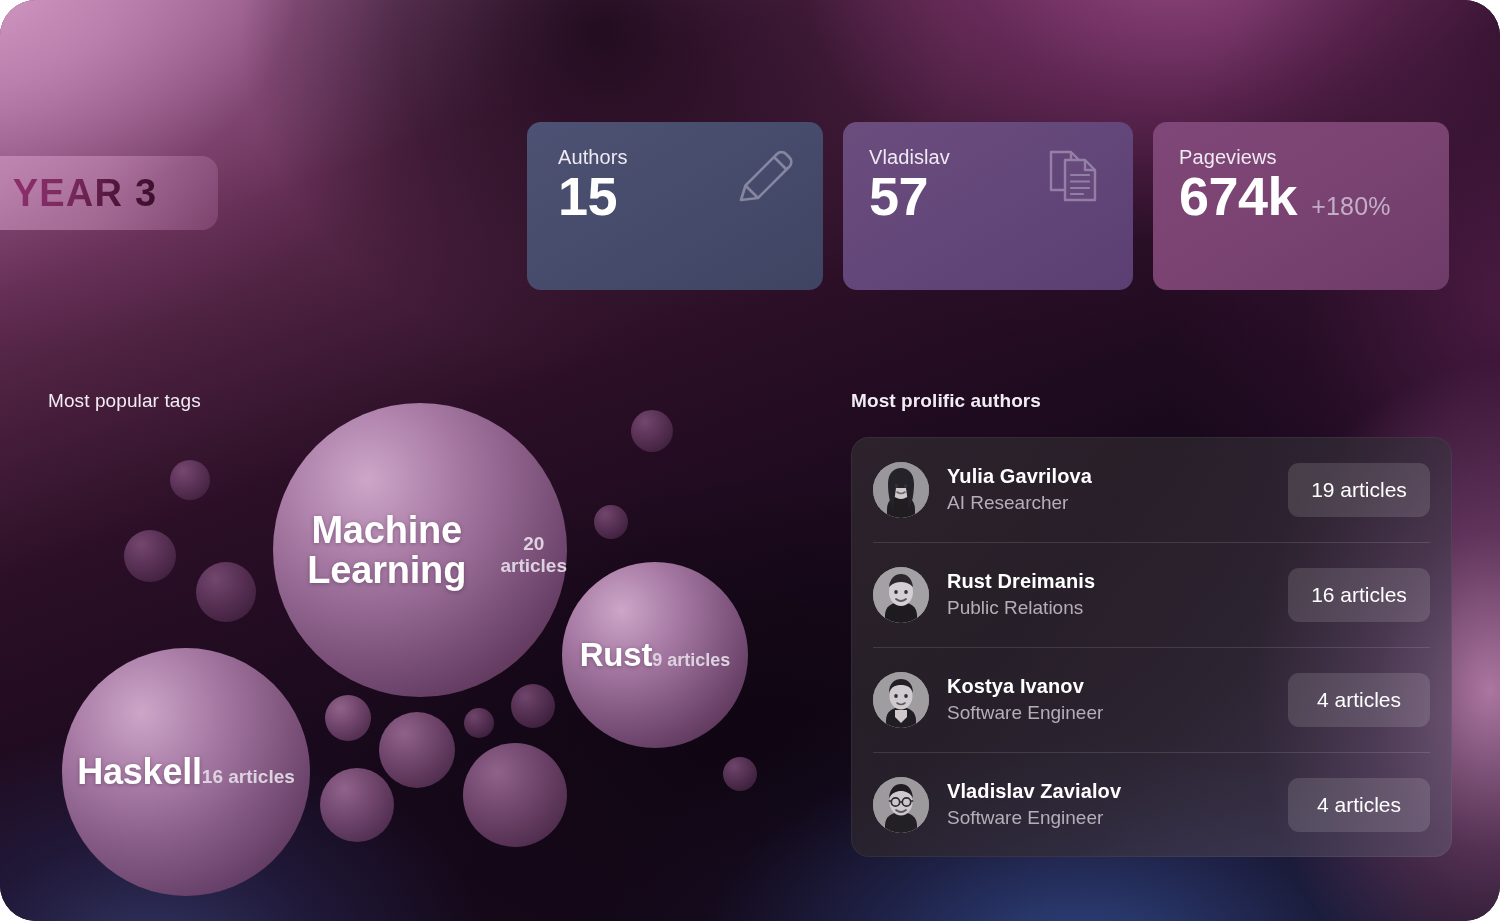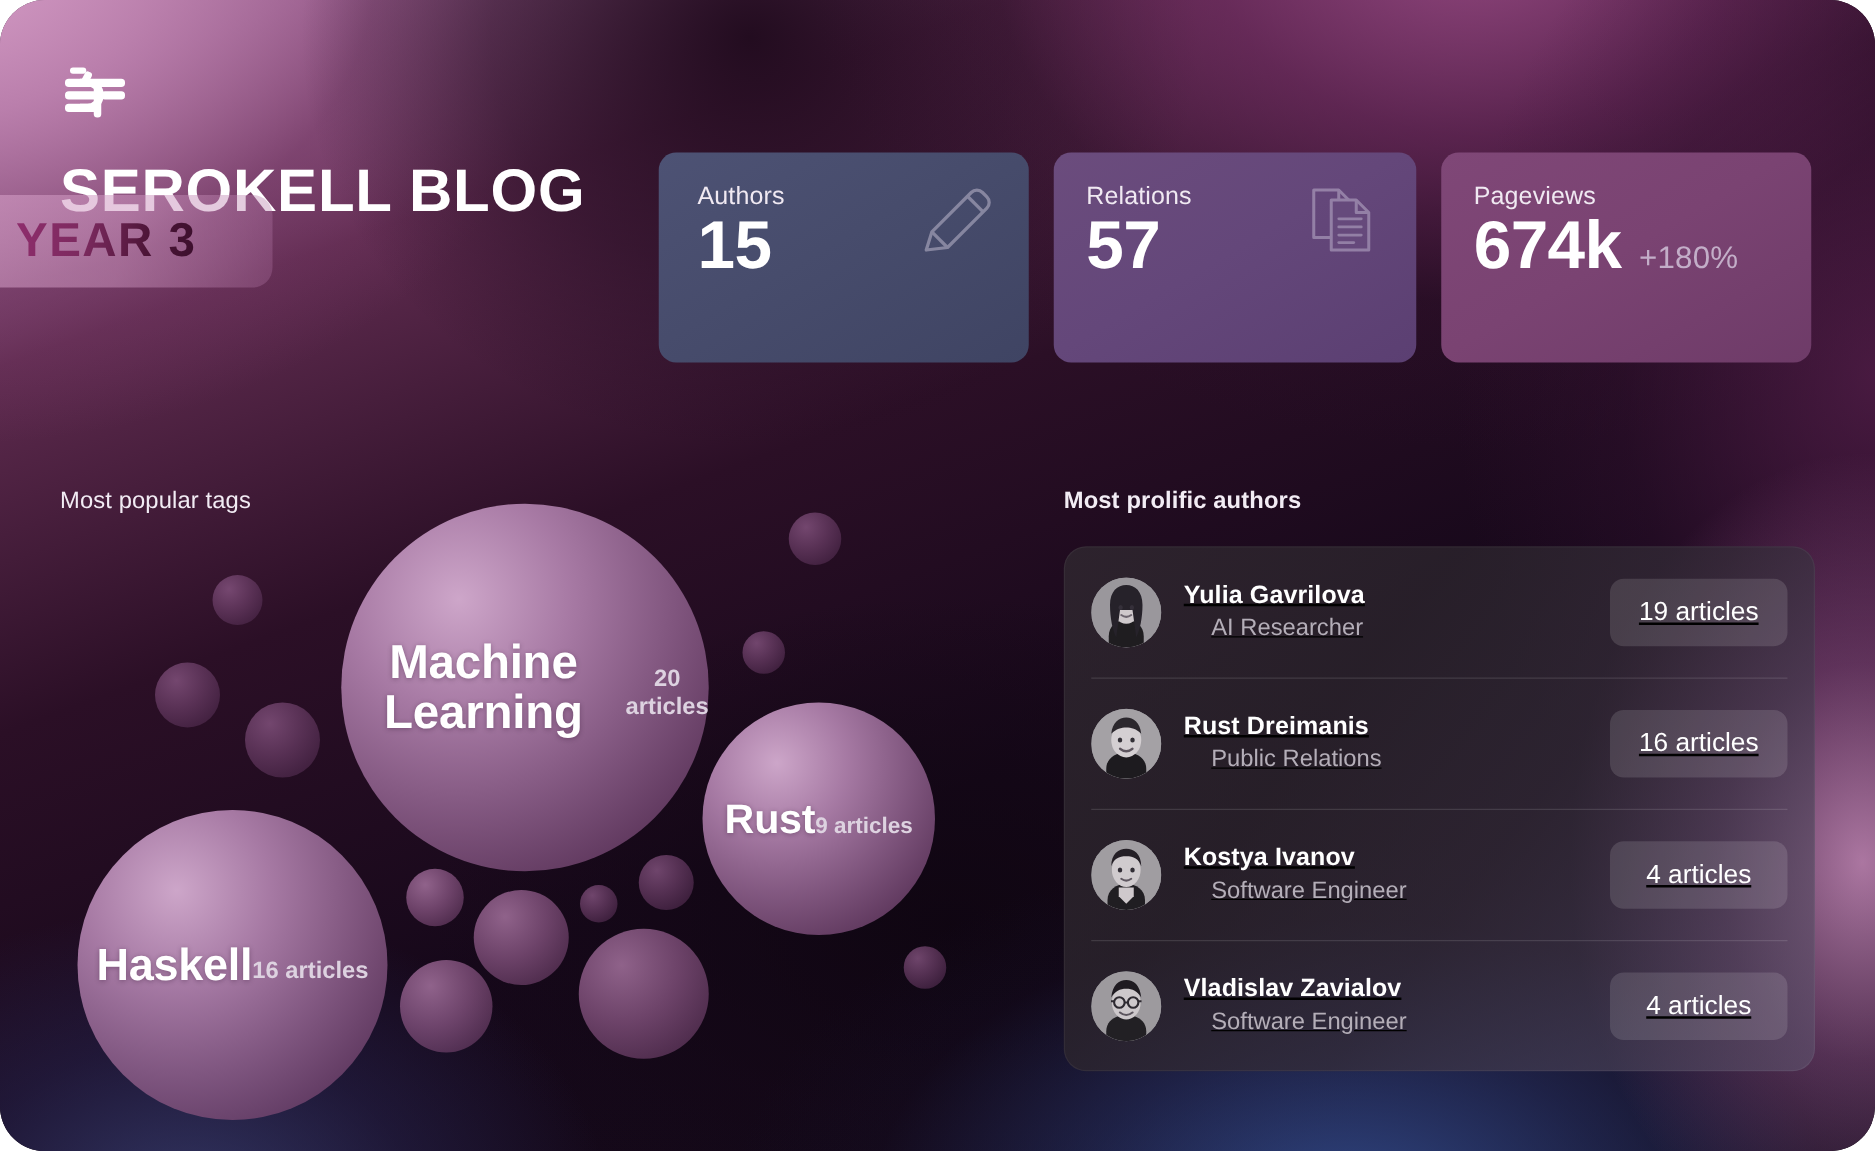--- a/index.html
+++ b/index.html
@@ -254,21 +254,20 @@
     padding: 0 22px;
     box-sizing: border-box;
     overflow: hidden;
   }
   .author-row {
     position: relative;
     height: 105px;
     display: flex;
     align-items: center;
     gap: 18px;
-    text-decoration: underline;
   }
   .author-row + .author-row::before {
     content: "";
     position: absolute;
     left: 0;
     right: 0;
     top: 0;
     height: 1px;
     background: rgba(255,255,255,0.12);
   }
@@ -288,21 +287,20 @@
     color: #ffffff;
     line-height: 1.25;
     letter-spacing: 0.1px;
   }
   .author-role {
     font-size: 19px;
     font-weight: 400;
     color: #b4aeb8;
     line-height: 1.25;
     margin-top: 2px;
-    margin-left: 22px;
   }
   .author-count {
     flex: 0 0 auto;
     width: 142px;
     height: 54px;
     border-radius: 11px;
     background: rgba(255,255,255,0.13);
     display: flex;
     align-items: center;
     justify-content: center;
@@ -319,37 +317,20 @@
   <div class="bg-layer bg-base"></div>
   <div class="bg-layer bg-topleft"></div>
   <div class="bg-layer bg-topmid-dark"></div>
   <div class="bg-layer bg-topright"></div>
   <div class="bg-layer bg-rightmid"></div>
   <div class="bg-layer bg-darkbottom"></div>
   <div class="bg-layer bg-bottomblue"></div>
   <div class="bg-layer bg-bottomleftblue"></div>
   <div class="bg-layer bg-rightpink"></div>
 
-  <div class="header">
-    <span>
-      <svg class="logo-mark" viewBox="0 0 56 44" xmlns="http://www.w3.org/2000/svg">
-        <g fill="#ffffff">
-          <rect x="8" y="2" width="13" height="5" rx="2.4"></rect>
-          <rect x="18" y="5" width="6" height="12" rx="2.6" transform="rotate(28 21 11)"></rect>
-          <rect x="4" y="11" width="48" height="6.5" rx="3"></rect>
-          <rect x="27" y="14" width="6" height="28" rx="2.8"></rect>
-          <rect x="4" y="21" width="26" height="6.5" rx="3"></rect>
-          <rect x="33" y="21" width="19" height="6.5" rx="3"></rect>
-          <rect x="4" y="31" width="26" height="6.5" rx="3"></rect>
-          <path d="M22 11 a13 13 0 0 1 0 26 h-6 v-6 h6 a7 7 0 0 0 0 -14 h-6 v-6 z"></path>
-        </g>
-      </svg>
-    </span>
-    <h1 class="brand-title">SEROKELL BLOG</h1>
-  </div>
 
   <div class="year-badge">
     <span class="year-badge-text">YEAR 3</span>
   </div>
 
   <div class="stats">
 
     <div class="stat-card authors">
       <p class="stat-label">Authors</p>
       <div class="stat-value-row">
@@ -358,21 +339,21 @@
       <span class="stat-icon">
         <svg width="66" height="64" viewBox="0 0 66 64" fill="none" xmlns="http://www.w3.org/2000/svg">
           <path d="M8 56 L12.5 41.5 L44 10 A6.4 6.4 0 0 1 53 10 L56.5 13.5 A6.4 6.4 0 0 1 56.5 22.5 L25 54 Z" stroke="#d6cfe2" stroke-width="2.6" stroke-linejoin="round"></path>
           <path d="M41 13 L53.5 25.5" stroke="#d6cfe2" stroke-width="2.6"></path>
           <path d="M12.5 41.5 L25 54" stroke="#d6cfe2" stroke-width="2.6"></path>
         </svg>
       </span>
     </div>
 
     <div class="stat-card articles">
-      <p class="stat-label">Relations</p>
+      <p class="stat-label">Vladislav</p>
       <div class="stat-value-row">
         <span class="stat-value">57</span>
       </div>
       <span class="stat-icon">
         <svg width="64" height="64" viewBox="0 0 64 64" fill="none" xmlns="http://www.w3.org/2000/svg">
           <path d="M6 8 h20 l10 10 v28 h-30 z" stroke="#cfc6dd" stroke-width="2.4" stroke-linejoin="round"></path>
           <path d="M26 8 v10 h10" stroke="#cfc6dd" stroke-width="2.4" stroke-linejoin="round"></path>
           <path d="M20 16 h20 l10 10 v30 h-30 z" fill="#6b4f80" stroke="#cfc6dd" stroke-width="2.4" stroke-linejoin="round"></path>
           <path d="M40 16 v10 h10" stroke="#cfc6dd" stroke-width="2.4" stroke-linejoin="round"></path>
           <g stroke="#cfc6dd" stroke-width="2.2" stroke-linecap="round">

